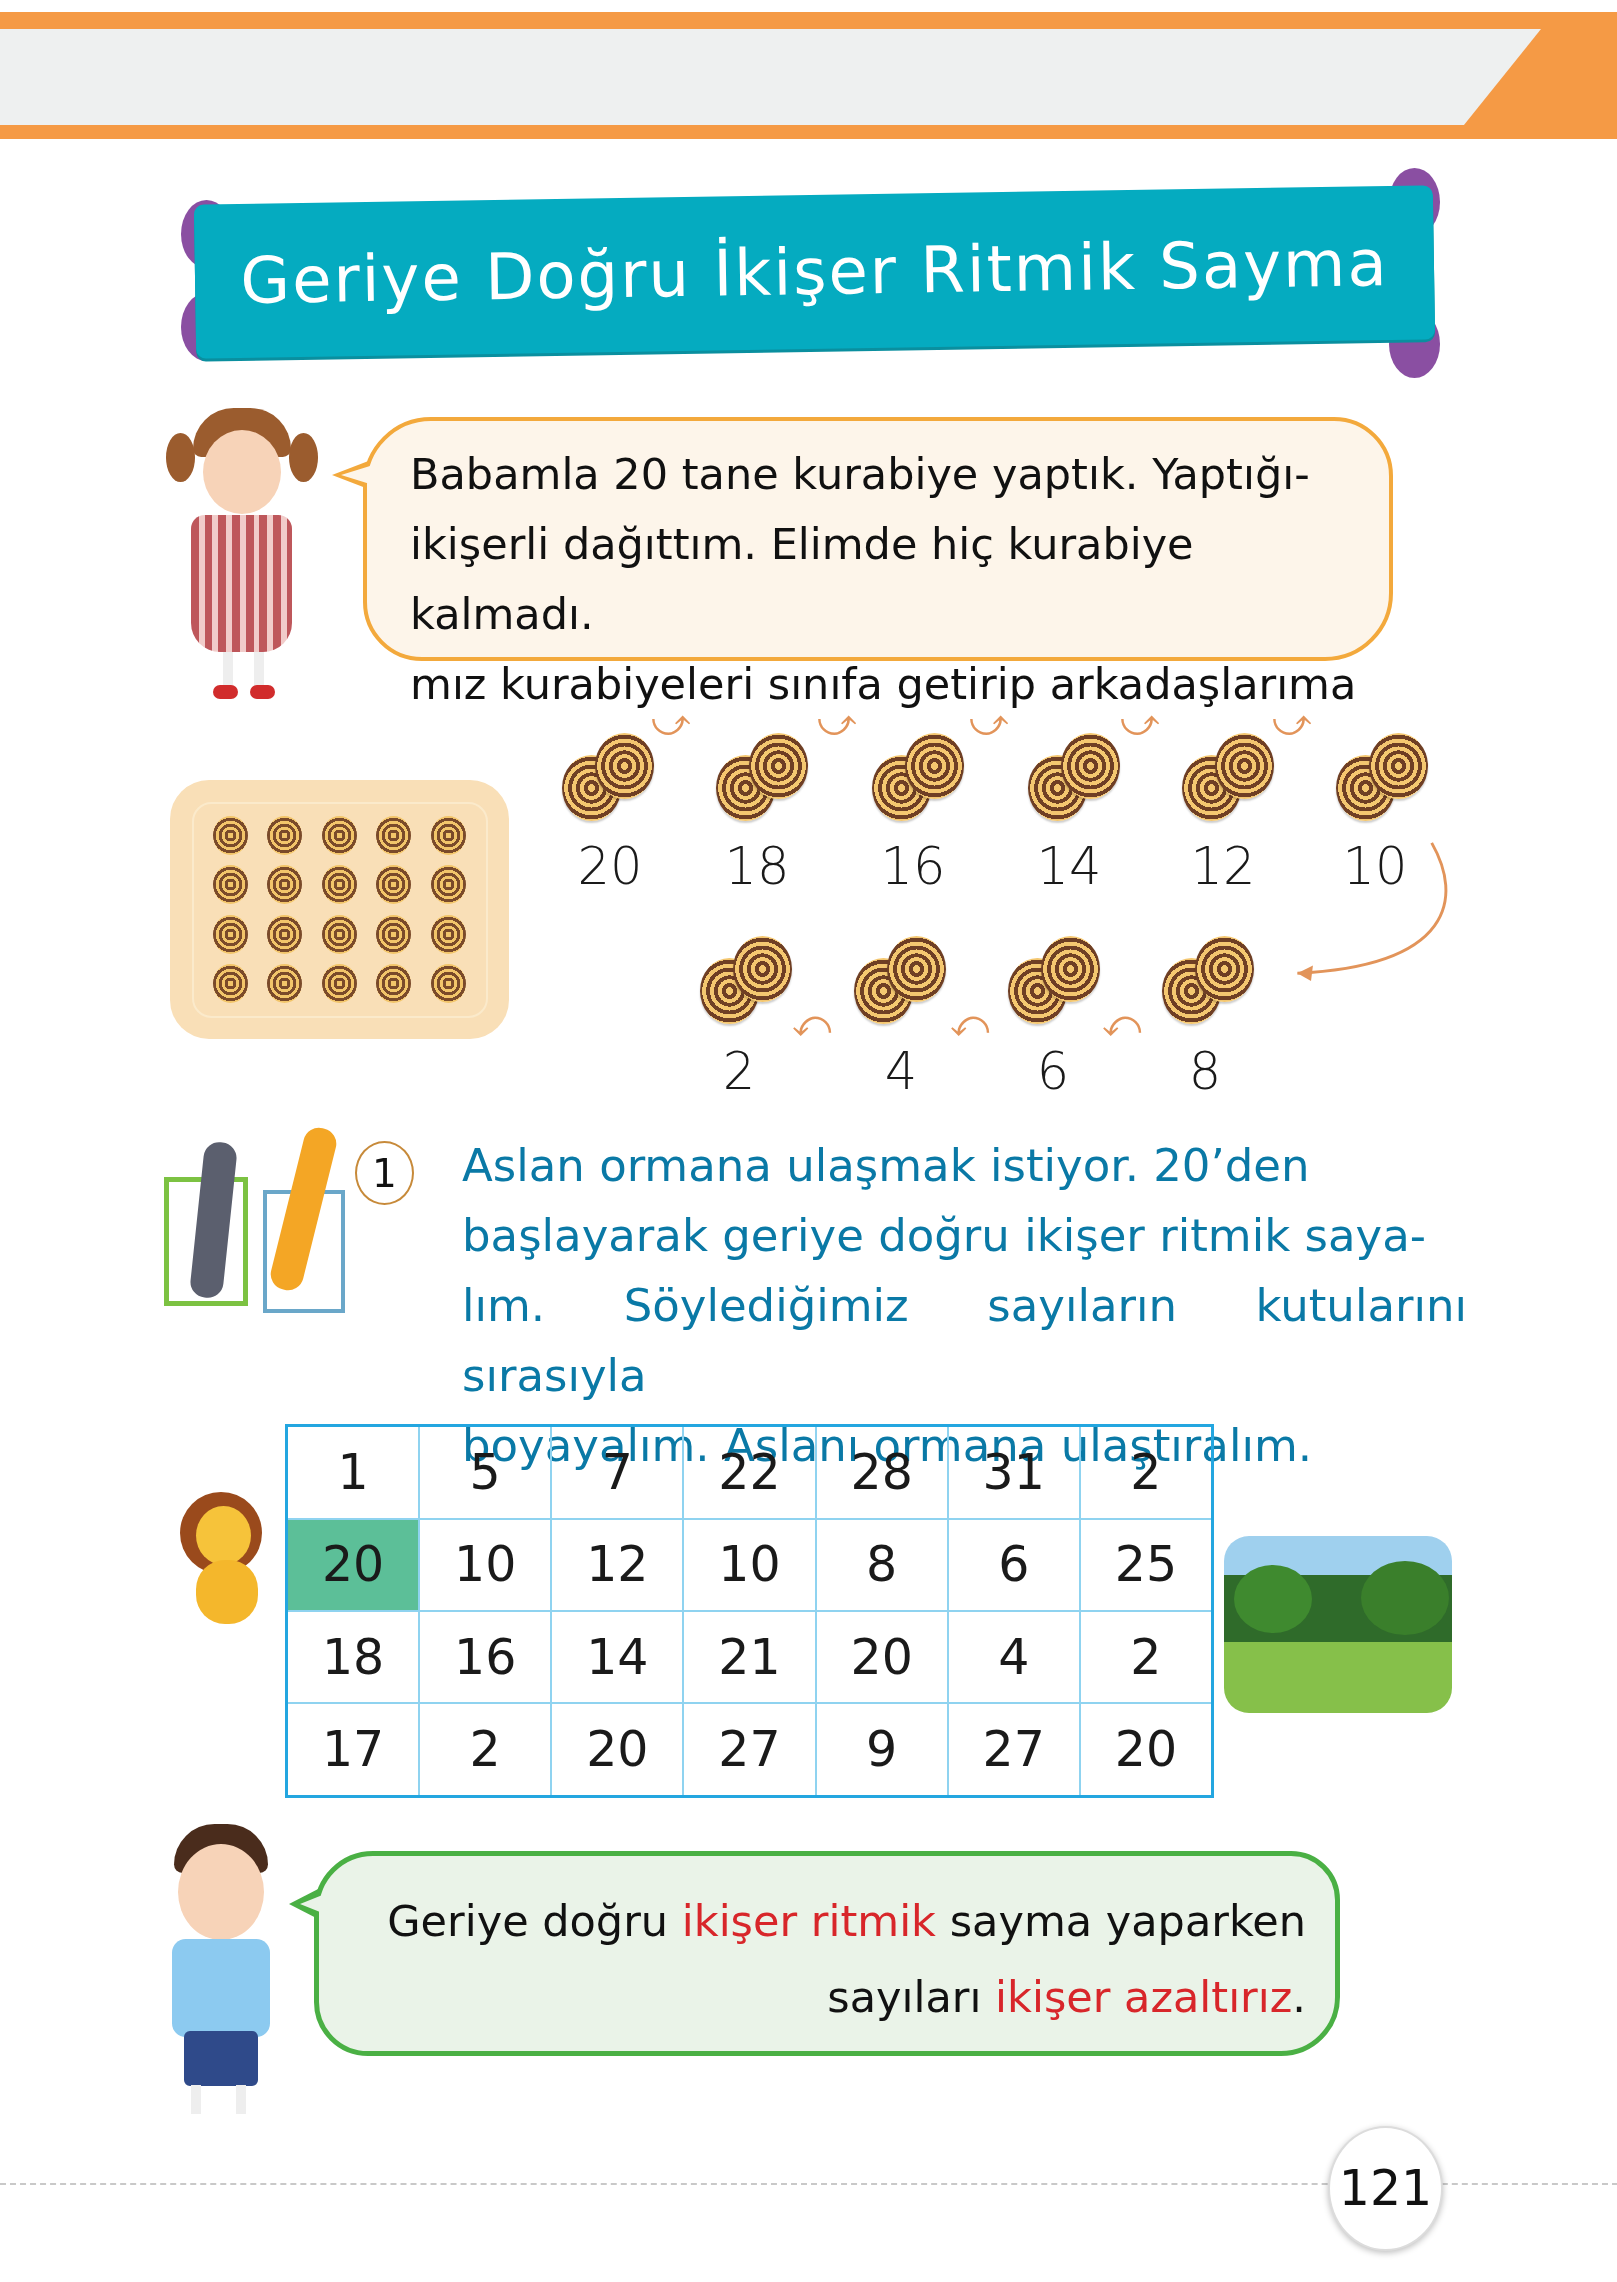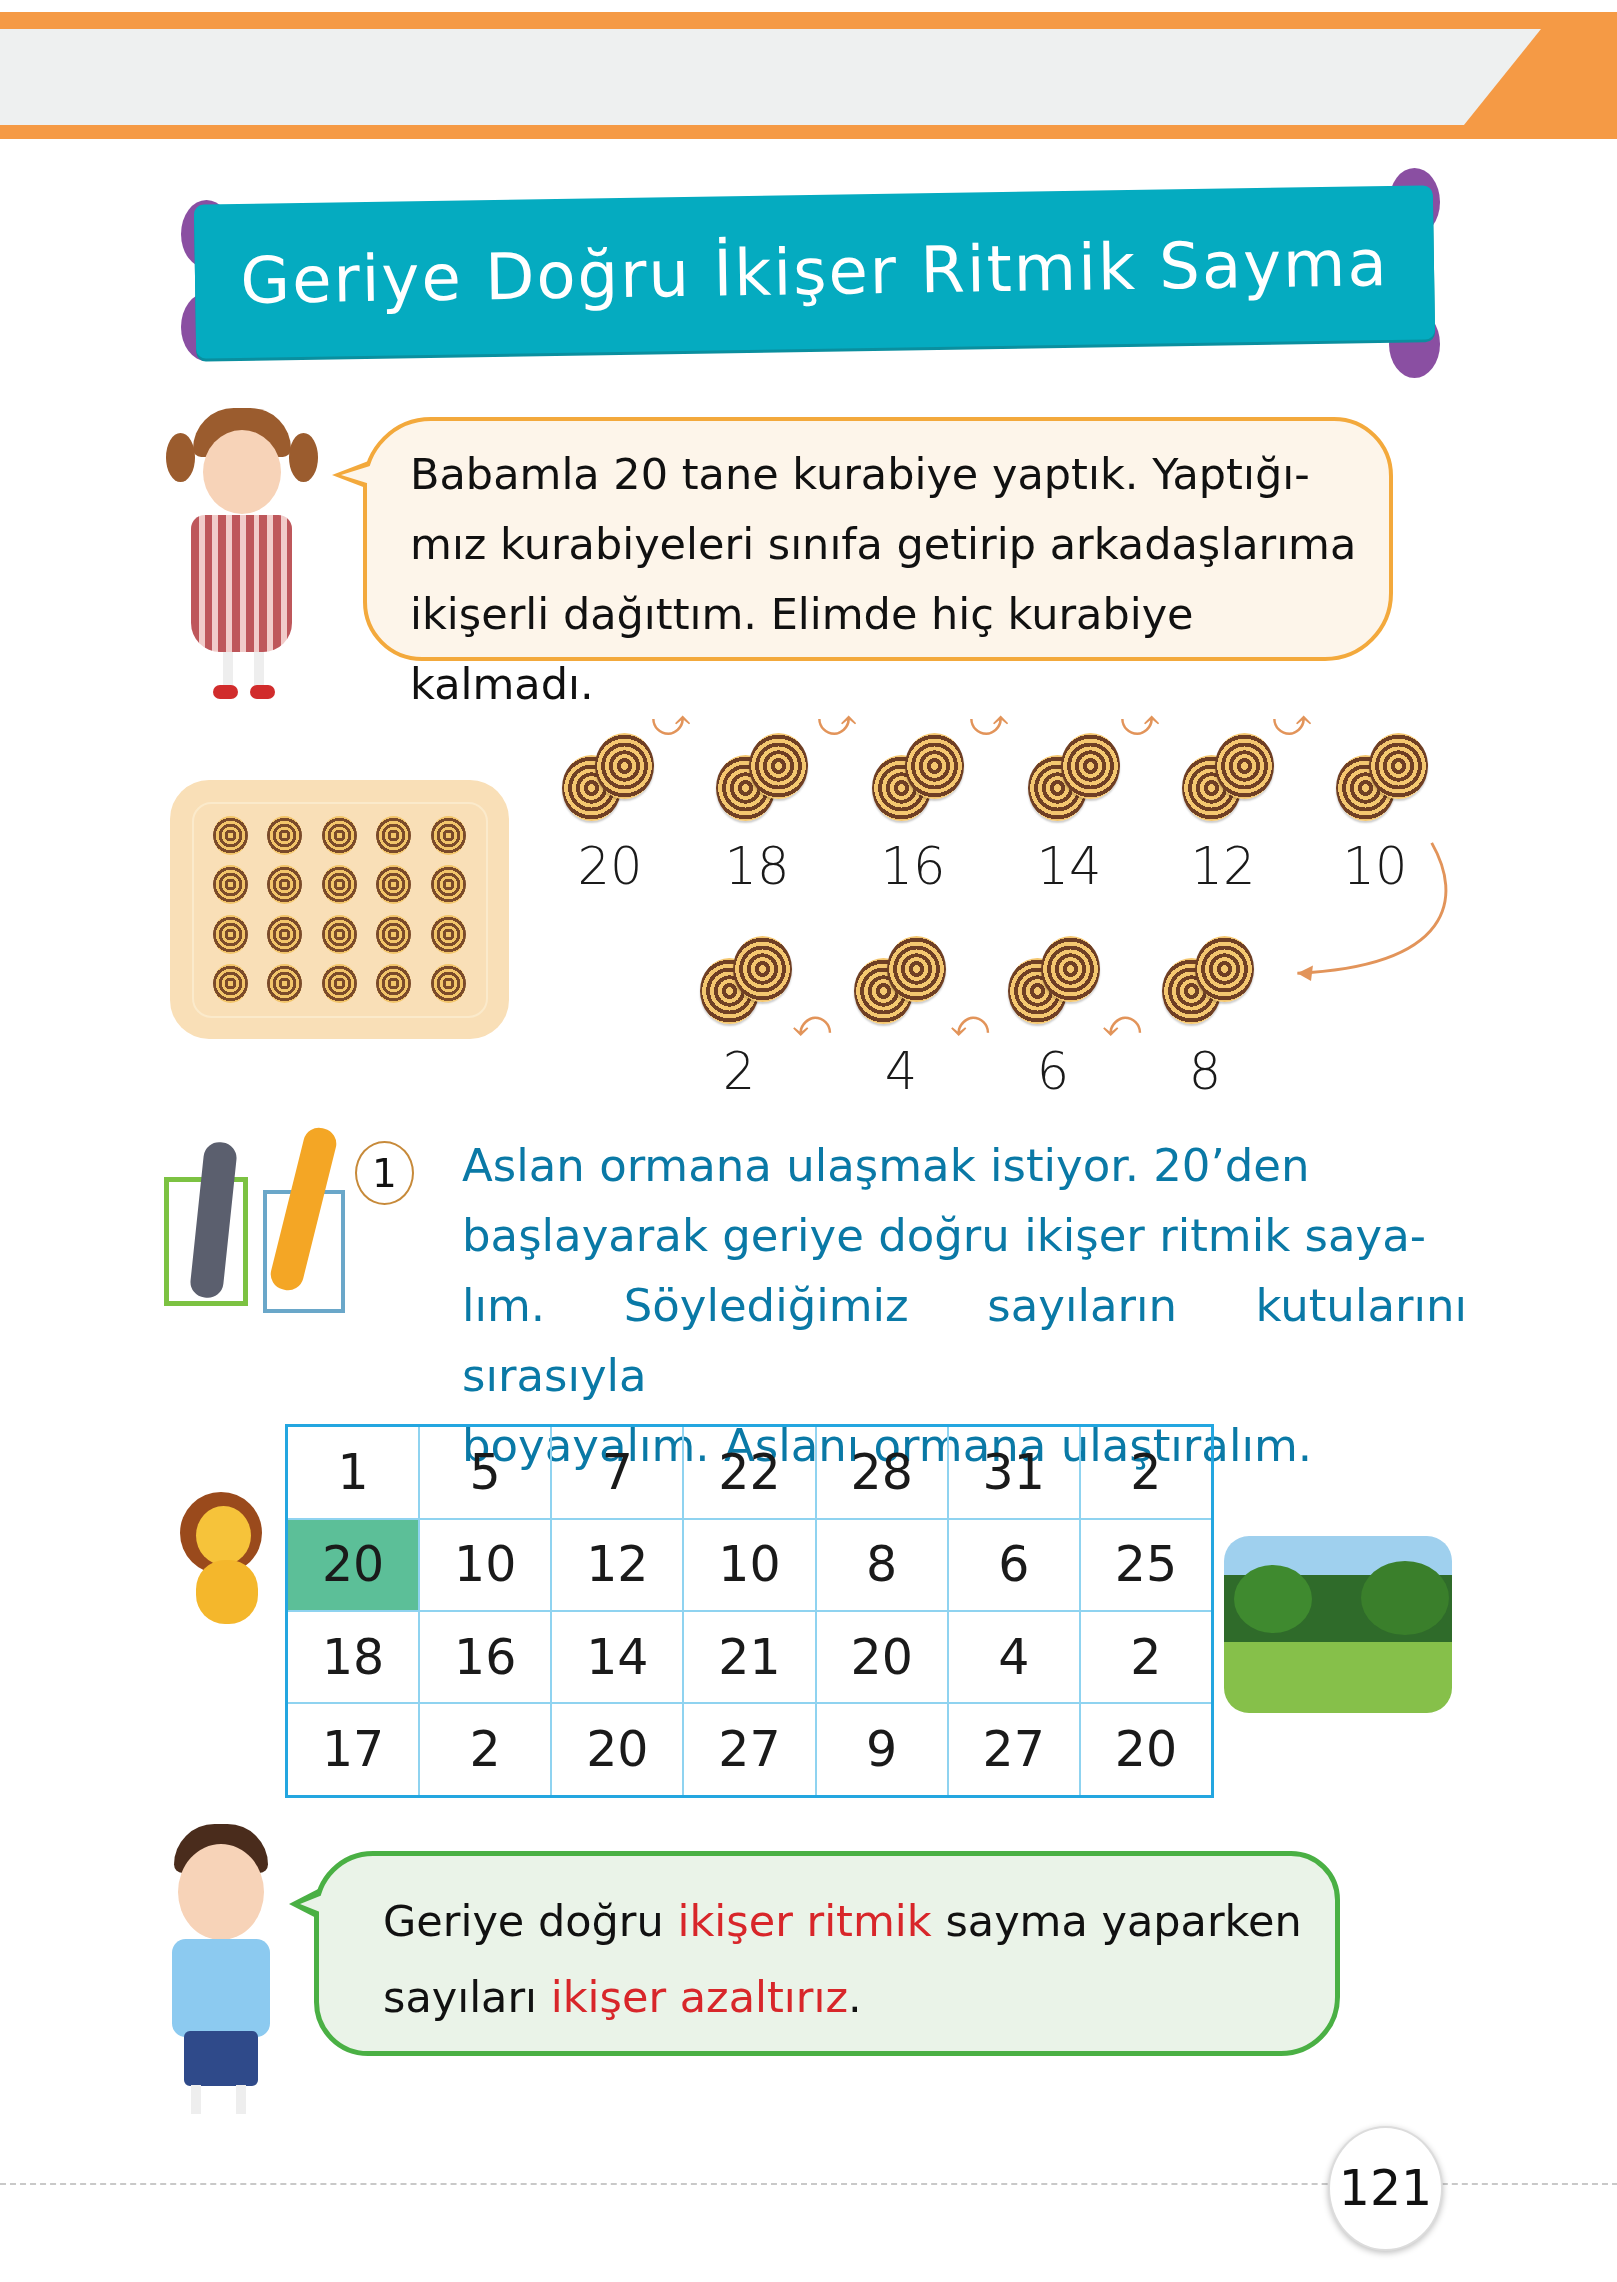--- a/index.html
+++ b/index.html
@@ -16,21 +16,21 @@
        transform:rotate(-0.9deg);border-radius:9.8px;display:flex;align-items:center;justify-content:center;
        box-shadow:0 2.9px 0 #0a8f9f;}
   .banner span{color:#fff;font-size:64px;letter-spacing:2px;font-family:"DejaVu Sans",sans-serif;}
   
   .bubble-girl{left:363px;top:417px;width:1030px;height:244px;background:#fdf5ea;border:4.9px solid #f3a93c;
        border-radius:68px 59px 68px 59px;box-sizing:border-box;}
   .bubble-girl .txt{position:absolute;left:43px;top:17.6px;right:29px;font-size:43px;line-height:70px;color:#111;}
   .tail-girl{left:332px;top:460px;width:0;height:0;border-top:15.6px solid transparent;border-bottom:15.6px solid transparent;border-right:39px solid #f3a93c;}
   .tail-girl-in{left:341px;top:466px;width:0;height:0;border-top:9.8px solid transparent;border-bottom:9.8px solid transparent;border-right:29px solid #fdf5ea;}
   .bubble-boy{left:314px;top:1851px;width:1026px;height:205px;background:#eaf3e8;border:5.9px solid #4ab044;
-       border-radius:59px 49px 59px 54px;box-sizing:border-box;}
+       border-radius:59px 49px 59px 54px;box-sizing:border-box;text-align:right;}
   .bubble-boy .txt{position:absolute;left:64px;top:27px;right:29px;font-size:43px;line-height:76px;color:#111;}
   .tail-boy{left:289px;top:1887px;width:0;height:0;border-top:17.6px solid transparent;border-bottom:17.6px solid transparent;border-right:33px solid #4ab044;}
   .tail-boy-in{left:300px;top:1894px;width:0;height:0;border-top:10.7px solid transparent;border-bottom:10.7px solid transparent;border-right:25px solid #eaf3e8;}
   .red{color:#d8262a;}
   .head{border-radius:50%;background:#f7d3b8;}
   
   .tray{left:170px;top:780px;width:339px;height:259px;background:#f9dfb7;border-radius:39px;}
   .tray-inner{position:absolute;left:21.5px;top:21.5px;right:21.5px;bottom:21.5px;border:2.9px solid #fbeacb;border-radius:19.5px;
        display:grid;grid-template-columns:repeat(5,1fr);grid-template-rows:repeat(4,1fr);padding:9.8px 11.7px;gap:3.9px;}
   .cookie-sm{width:35px;height:39px;border-radius:50%;justify-self:center;align-self:center;
@@ -81,22 +81,22 @@
   <div class="abs" style="left:59px;top:244px;width:9.8px;height:39px;background:#eee;"></div>
   <div class="abs" style="left:90px;top:244px;width:9.8px;height:39px;background:#eee;"></div>
   <div class="abs" style="left:49px;top:277px;width:25px;height:13.7px;background:#d12c2c;border-radius:7.8px;"></div>
   <div class="abs" style="left:86px;top:277px;width:25px;height:13.7px;background:#d12c2c;border-radius:7.8px;"></div>
 </div>
 
 <div class="abs tail-girl"></div>
 <div class="abs bubble-girl">
   <div class="txt">
     <div>Babamla 20 tane kurabiye yaptık. Yaptığı-</div>
+    <div>ikişerli dağıttım. Elimde hiç kurabiye kalmadı.</div>
     <div>mız kurabiyeleri sınıfa getirip arkadaşlarıma</div>
-    <div>ikişerli dağıttım. Elimde hiç kurabiye kalmadı.</div>
   </div>
 </div>
 <div class="abs tail-girl-in"></div>
 
 <div class="abs tray">
   <div class="tray-inner">
     <div class="cookie-sm"></div>
       <div class="cookie-sm"></div>
       <div class="cookie-sm"></div>
       <div class="cookie-sm"></div>

